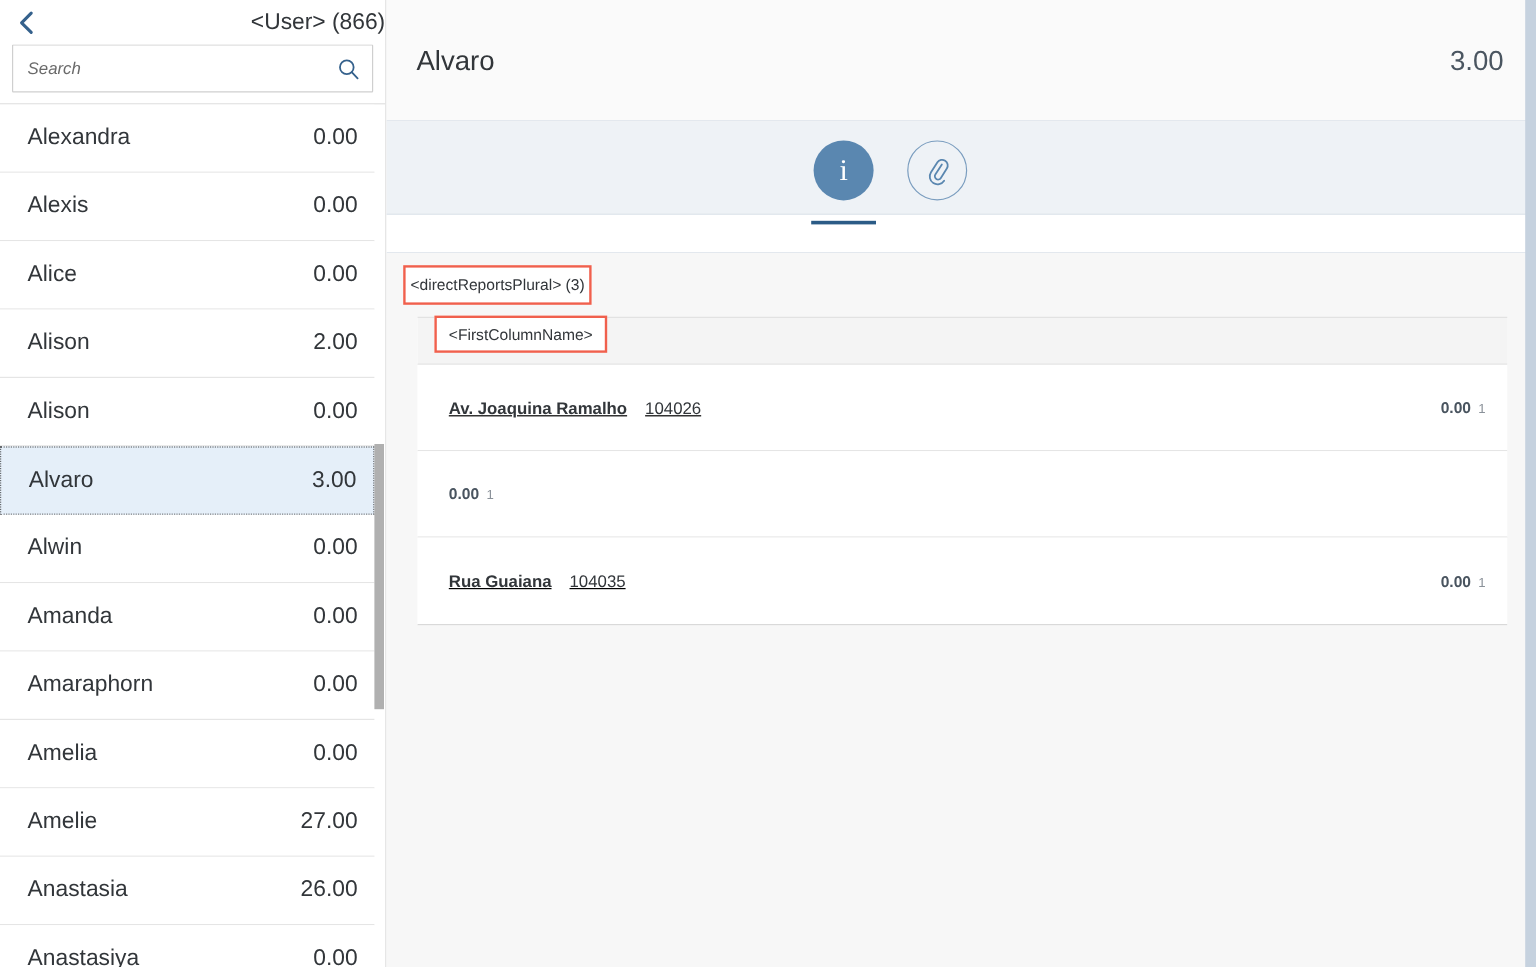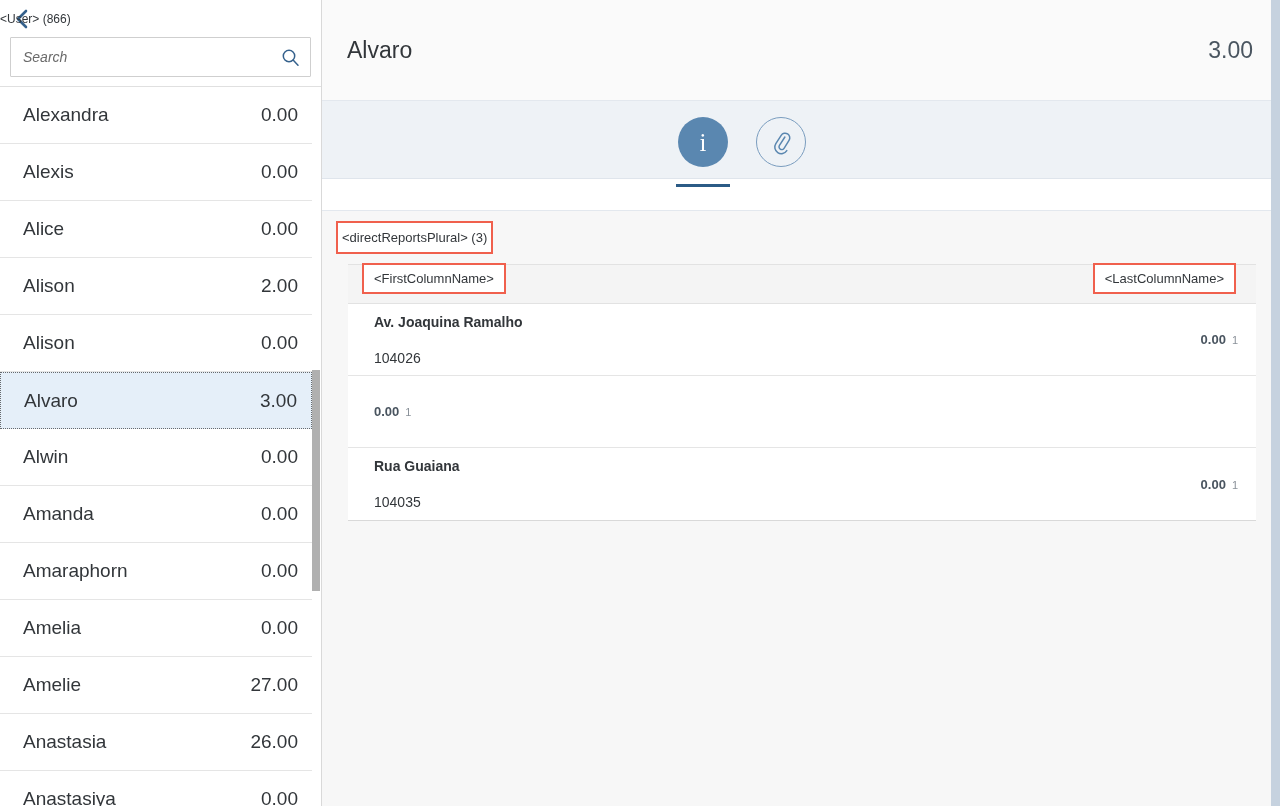--- a/index.html
+++ b/index.html
@@ -47,22 +47,22 @@
     display: flex;
     align-items: center;
     justify-content: center;
     cursor: pointer;
   }
   #back-btn svg { display: block; }
 
   #master-title {
     position: absolute;
     left: 0; right: 0;
-    text-align: left;
-    font-size: 12px;
+    text-align: right;
+    font-size: 19px;
     color: #32363a;
     pointer-events: none;
   }
 
   #search-wrap {
     padding: 0 10px 9px 10px;
     background: #ffffff;
     flex: 0 0 auto;
   }
   #search-box {
@@ -277,21 +277,21 @@
   .trow {
     height: 72px;
     display: flex;
     align-items: center;
     justify-content: space-between;
     padding: 0 18px 0 26px;
     border-bottom: 1px solid #e5e5e5;
     background: #ffffff;
   }
   .trow:last-child { border-bottom: none; }
-  .trow-left { display: flex; flex-direction: column; gap: 20px; }
+  .trow-left { display: flex; flex-direction: row; gap: 15px; text-decoration: underline; }
   .trow-title {
     font-size: 14px;
     font-weight: bold;
     color: #32363a;
   }
   .trow-sub {
     font-size: 14px;
     color: #32363a;
     font-weight: 400;
   }
@@ -478,21 +478,20 @@
     <div id="detail-body">
 
       <div id="table-title-row">
         <div id="annot-reports" class="annot">&lt;directReportsPlural&gt; (3)</div>
       </div>
 
       <div id="table-card">
 
         <div id="table-header-row">
           <div id="annot-first" class="annot">&lt;FirstColumnName&gt;</div>
-          <div id="annot-last" class="annot">&lt;LastColumnName&gt;</div>
         </div>
 
         <div id="table-rows">
             <div class="trow">
               <div class="trow-left">
                 <div class="trow-title">Av. Joaquina Ramalho</div>
                 <div class="trow-sub">104026</div>
               </div>
               <div class="trow-right">
                 <span class="trow-val">0.00</span>

